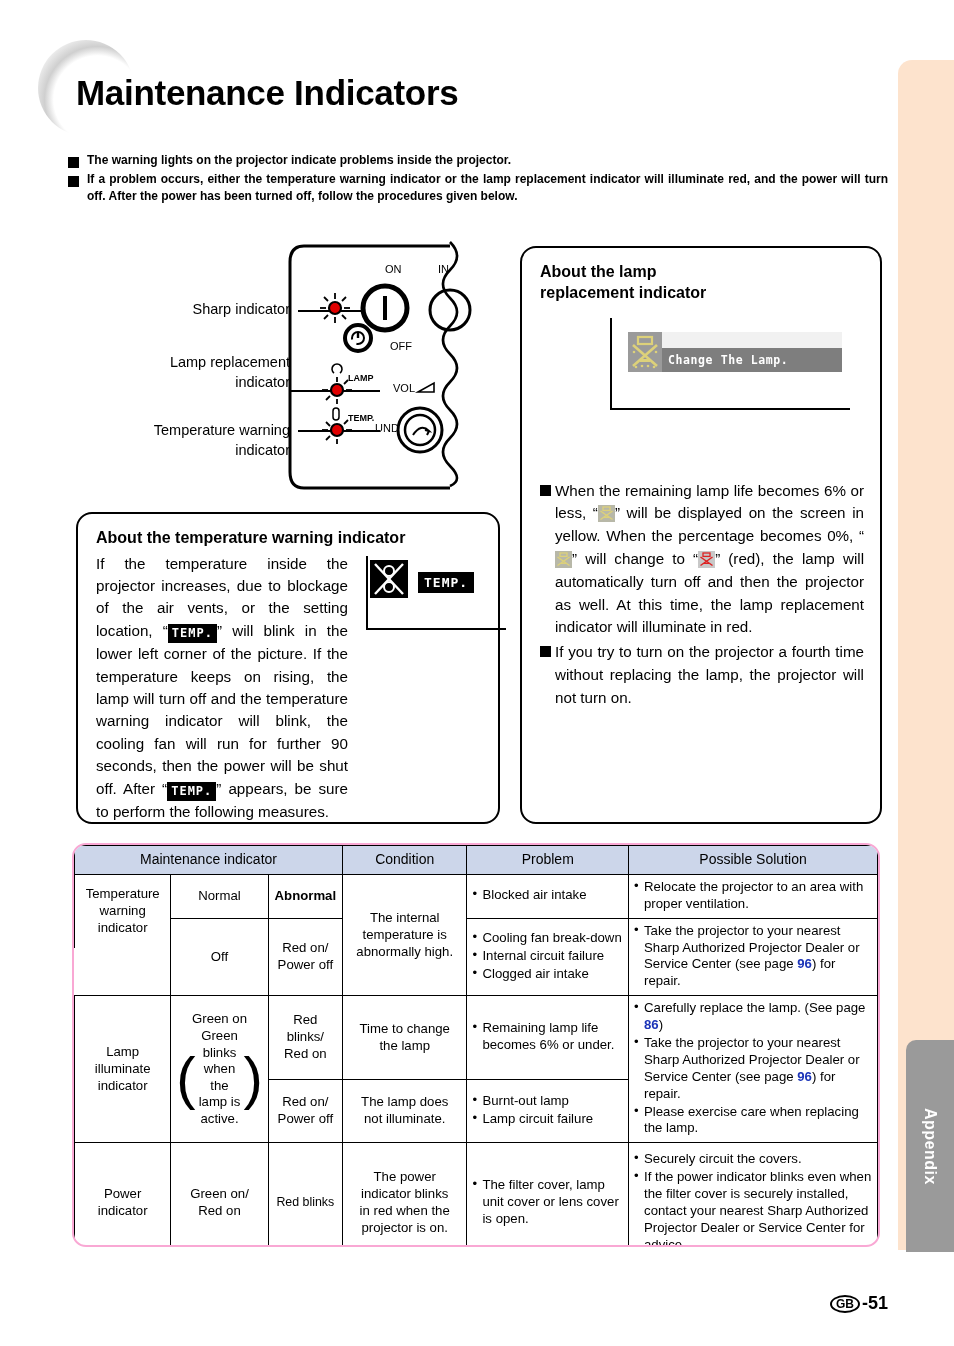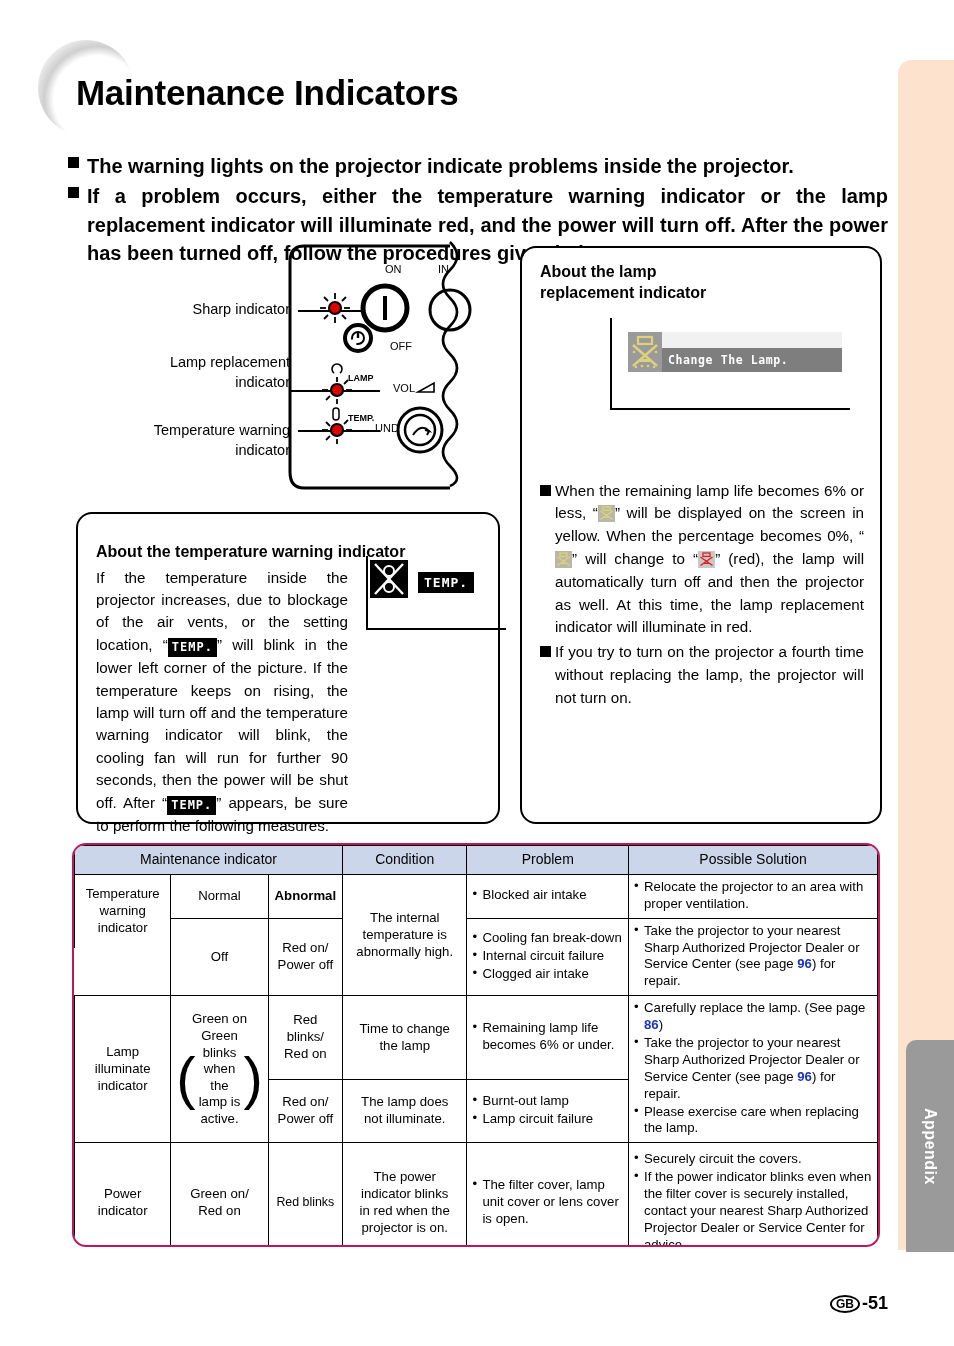--- a/index.html
+++ b/index.html
@@ -38,37 +38,37 @@
   #page-title{
     position:absolute; left:76px; top:50px;
     font-size:35px; font-weight:bold; letter-spacing:-0.3px;
   }
 
   
   #intro{ position:absolute; left:68px; top:152px; width:820px; }
   .intro-row{ display:flex; margin-bottom:2px; }
   .sq{ width:11px; height:11px; background:#000; margin-top:5px; margin-right:8px; flex:0 0 auto; }
   .intro-txt{
-    font-size:20px; font-weight:bold; line-height:1.42;
+    font-size:12px; font-weight:bold; line-height:1.42;
     text-align:justify; width:810px;
   }
 
   
   #proj-area{ position:absolute; left:80px; top:240px; width:420px; height:260px; }
   .plabel{ position:absolute; text-align:right; width:250px; font-size:14.5px; line-height:1.35; }
   .leader{ position:absolute; height:2px; background:#000; }
 
   
   .infobox{
     position:absolute; border:2px solid #000; border-radius:16px; background:#fff;
   }
   .box-title{ font-size:16px; font-weight:bold; line-height:1.3; }
   .box-body{ font-size:15.2px; line-height:1.47; text-align:justify; }
 
-  #box-temp{ left:76px; top:512px; width:424px; height:312px; padding:28px 18px 10px 18px; }
+  #box-temp{ left:76px; top:512px; width:424px; height:312px; padding:14px 18px 10px 18px; }
   #box-lamp{ left:520px; top:246px; width:362px; height:578px; padding:14px 16px 10px 18px; }
 
   .bullet-row{ display:flex; margin-top:2px; }
   .bsq{ width:11px; height:11px; background:#000; margin-top:5px; margin-right:4px; flex:0 0 auto; }
   .bullet-txt{ font-size:15.2px; line-height:1.5; text-align:justify; flex:1; }
 
   .blue{ color:#1a33b8; font-weight:bold; }
 
   
   .chip-temp{
@@ -105,21 +105,21 @@
   #osd-temp .ticon{ position:absolute; left:8px; top:4px; width:38px; height:38px; background:#000; }
   #osd-temp .tchip{
     position:absolute; left:56px; top:16px; background:#000; color:#fff;
     font-family:"DejaVu Sans Mono", monospace; font-size:13px; font-weight:bold;
     padding:3px 6px; letter-spacing:1px;
   }
 
   
   #tbl-wrap{
     position:absolute; left:72px; top:843px; width:808px; height:404px;
-    border:2px solid #be185d; border-radius:14px; overflow:hidden; background:#fff;
+    border:2px solid #f9a8d4; border-radius:14px; overflow:hidden; background:#fff;
   }
   table.mt{ border-collapse:collapse; width:100%; height:100%; table-layout:fixed; }
   table.mt td, table.mt th{
     border:1px solid #000; padding:4px 5px; font-size:13.2px; line-height:1.28;
     vertical-align:middle; font-weight:normal;
   }
   table.mt thead th{ background:#ccd6ea; text-align:center; font-size:14px; padding:5px 4px; }
   .ctr{ text-align:center;margin-top:45px; }
   .lst{ margin:0; padding:0; list-style:none; }
   .lst li{ position:relative; padding-left:10px; margin:0 0 1px 0; }

